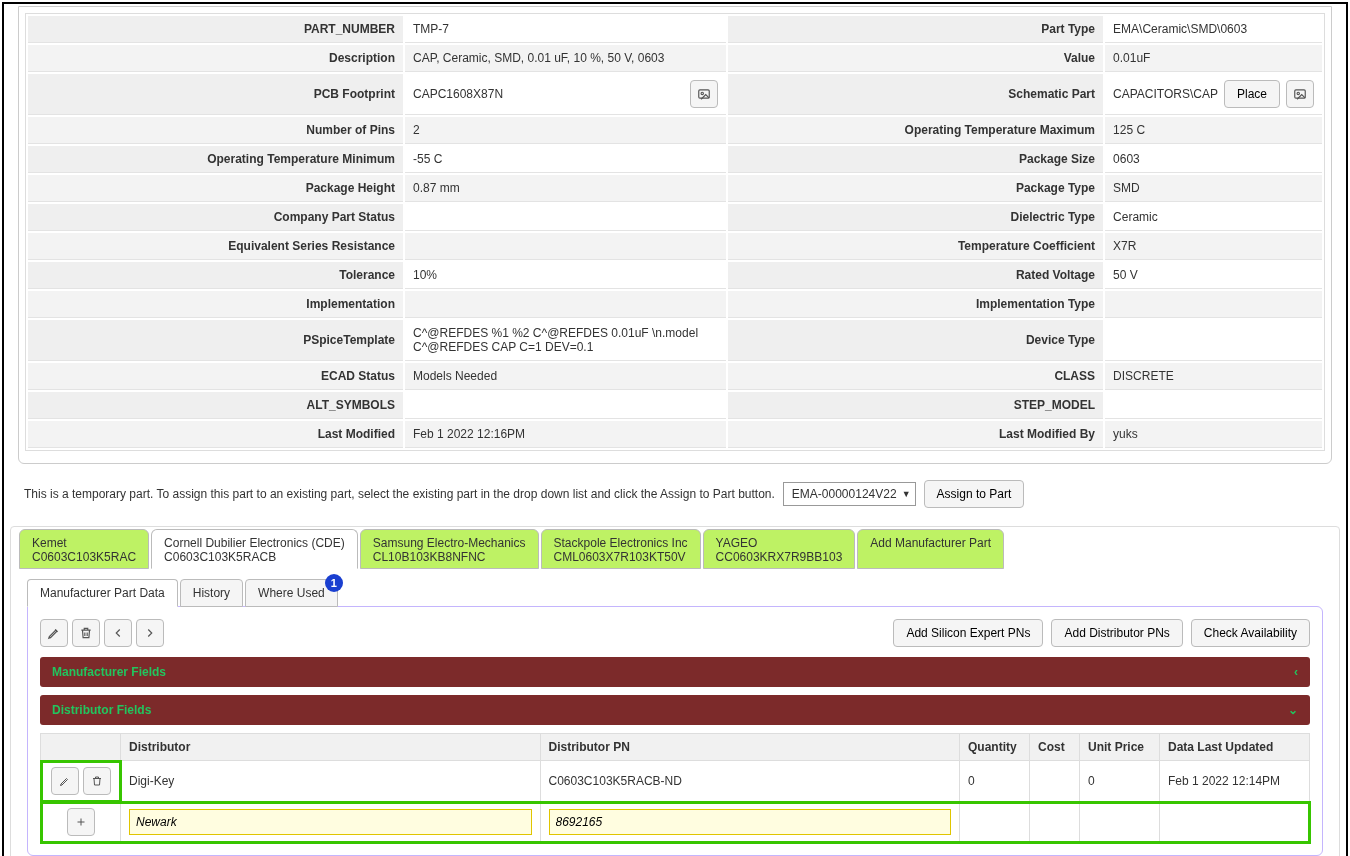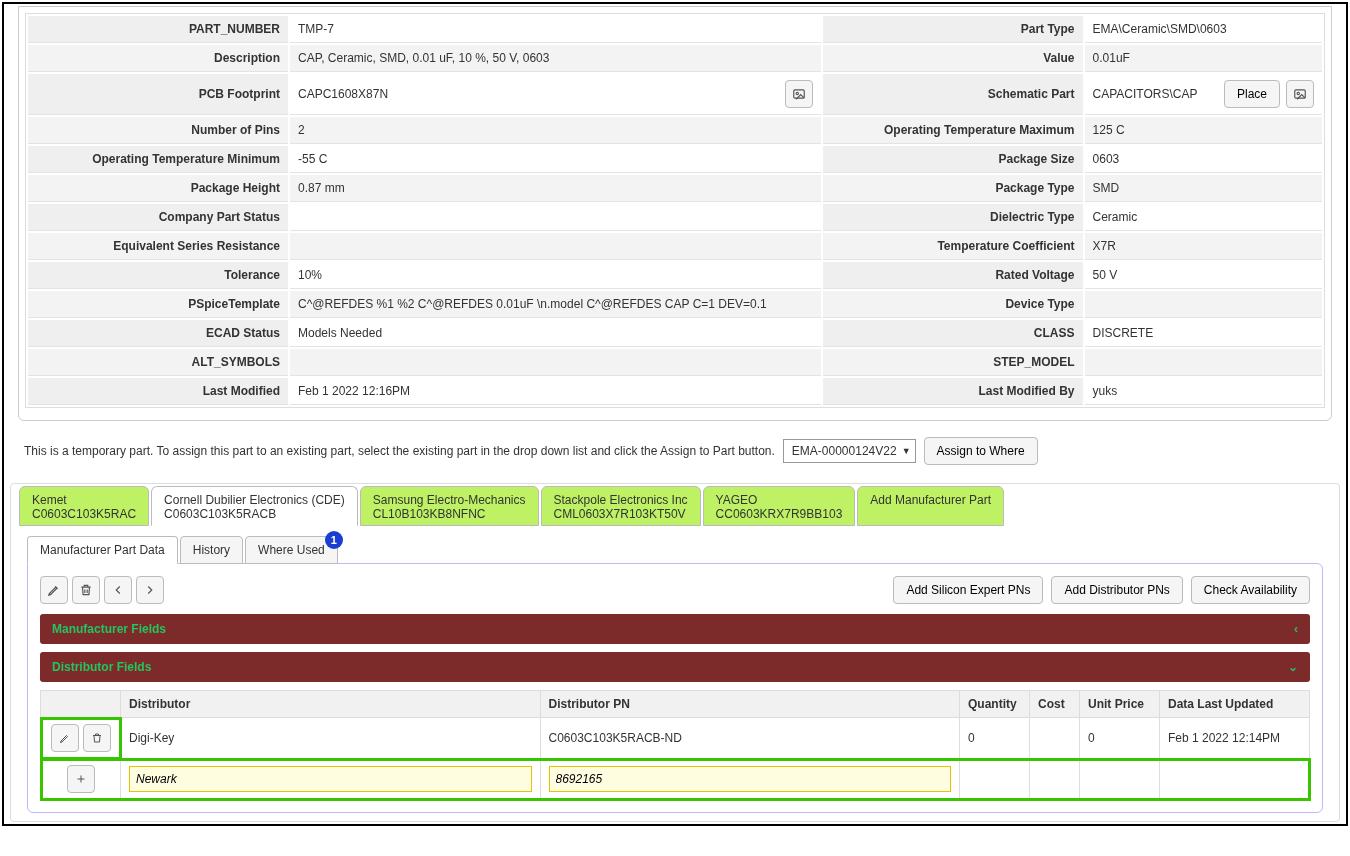--- a/index.html
+++ b/index.html
@@ -2,21 +2,21 @@
 <html><head>
 <meta charset="utf-8">
 <style>
 * { box-sizing: border-box; margin: 0; padding: 0; }
 body { font-family: "Segoe UI", Arial, sans-serif; font-size: 12px; background: #fff; color: #333; }
 .outer-frame { border: 2px solid #000; margin: 2px; padding: 2px 4px; }
 .panel-container { border: 1px solid #ccc; border-radius: 0 0 6px 6px; padding: 6px 6px 12px; margin: 0 10px 8px; }
 .properties-grid { border: 1px solid #ddd; width: 100%; }
 .properties-grid tr:nth-child(even) td { background: #f3f3f3; }
 .properties-grid td { padding: 6px 8px; border-bottom: 1px solid #e3e3e3; vertical-align: middle; }
-.plabel { background: #efefef; text-align: right; font-weight: 700; width: 260px; }
+.plabel { background: #efefef; text-align: right; font-weight: 700; width: 375px; }
 .pvalue { background: #fff; }
 .icon-btn { display: inline-flex; align-items: center; justify-content: center; width: 28px; height: 28px; border: 1px solid #bbb; border-radius: 4px; background: #f5f5f5; cursor: pointer; }
 .btn { display: inline-flex; align-items: center; justify-content: center; padding: 6px 12px; border: 1px solid #bbb; border-radius: 4px; background: #f5f5f5; cursor: pointer; font-size: 12px; }
 .assign-bar { padding: 8px 16px 18px; display: flex; align-items: center; gap: 8px; flex-wrap: wrap; }
 .select-box { border: 1px solid #999; padding: 4px 18px 4px 8px; background: #fff; position: relative; font-size: 12px; cursor: pointer; }
 .select-box::after { content: "▼"; font-size: 9px; position: absolute; right: 4px; top: 50%; transform: translateY(-50%); }
 .tabs-container { padding: 2px 8px 8px; border: 1px solid #ddd; margin: 0 2px; border-radius: 4px; }
 .main-tabs { display: flex; gap: 0; margin: 0 0 10px; }
 .main-tab { border: 1px solid #bbb; border-radius: 6px 6px 0 0; padding: 6px 12px 4px; background: #bef264; margin-right: 2px; min-width: 120px; cursor: pointer; }
 .main-tab.active { background: #fff; border-bottom: 1px solid #fff; position: relative; z-index: 2; }
@@ -122,20 +122,26 @@
             <td class="plabel pcell-right">Temperature Coefficient</td>
             <td class="pvalue"><span>X7R</span></td>
           </tr>
           <tr>
             <td class="plabel">Tolerance</td>
             <td class="pvalue"><span>10%</span></td>
             <td class="plabel pcell-right">Rated Voltage</td>
             <td class="pvalue"><span>50 V</span></td>
           </tr>
           <tr>
+            <td class="plabel">Implementation</td>
+            <td class="pvalue"><span></span></td>
+            <td class="plabel pcell-right">Implementation Type</td>
+            <td class="pvalue"><span><none></none></span></td>
+          </tr>
+          <tr>
             <td class="plabel">PSpiceTemplate</td>
             <td class="pvalue"><span>C^@REFDES %1 %2 C^@REFDES 0.01uF \n.model C^@REFDES CAP C=1 DEV=0.1</span></td>
             <td class="plabel pcell-right">Device Type</td>
             <td class="pvalue"><span></span></td>
           </tr>
           <tr>
             <td class="plabel">ECAD Status</td>
             <td class="pvalue"><span>Models Needed</span></td>
             <td class="plabel pcell-right">CLASS</td>
             <td class="pvalue"><span>DISCRETE</span></td>
@@ -152,21 +158,21 @@
             <td class="plabel pcell-right">Last Modified By</td>
             <td class="pvalue"><span>yuks</span></td>
           </tr>
         </tbody>
     </table>
   </div>
 
   <div class="assign-bar">
     <span>This is a temporary part. To assign this part to an existing part, select the existing part in the drop down list and click the Assign to Part button.</span>
     <span class="select-box">EMA-00000124V22</span>
-    <button class="btn">Assign to Where</button>
+    <button class="btn">Assign to Part</button>
   </div>
 
   <div class="tabs-container">
     <div class="main-tabs" id="mfr-tabs">
         <div class="main-tab">
           <span class="t1">Kemet</span>
           <span class="t2">C0603C103K5RAC</span>
         </div>
         <div class="main-tab active">
           <span class="t1">Cornell Dubilier Electronics (CDE)</span>

